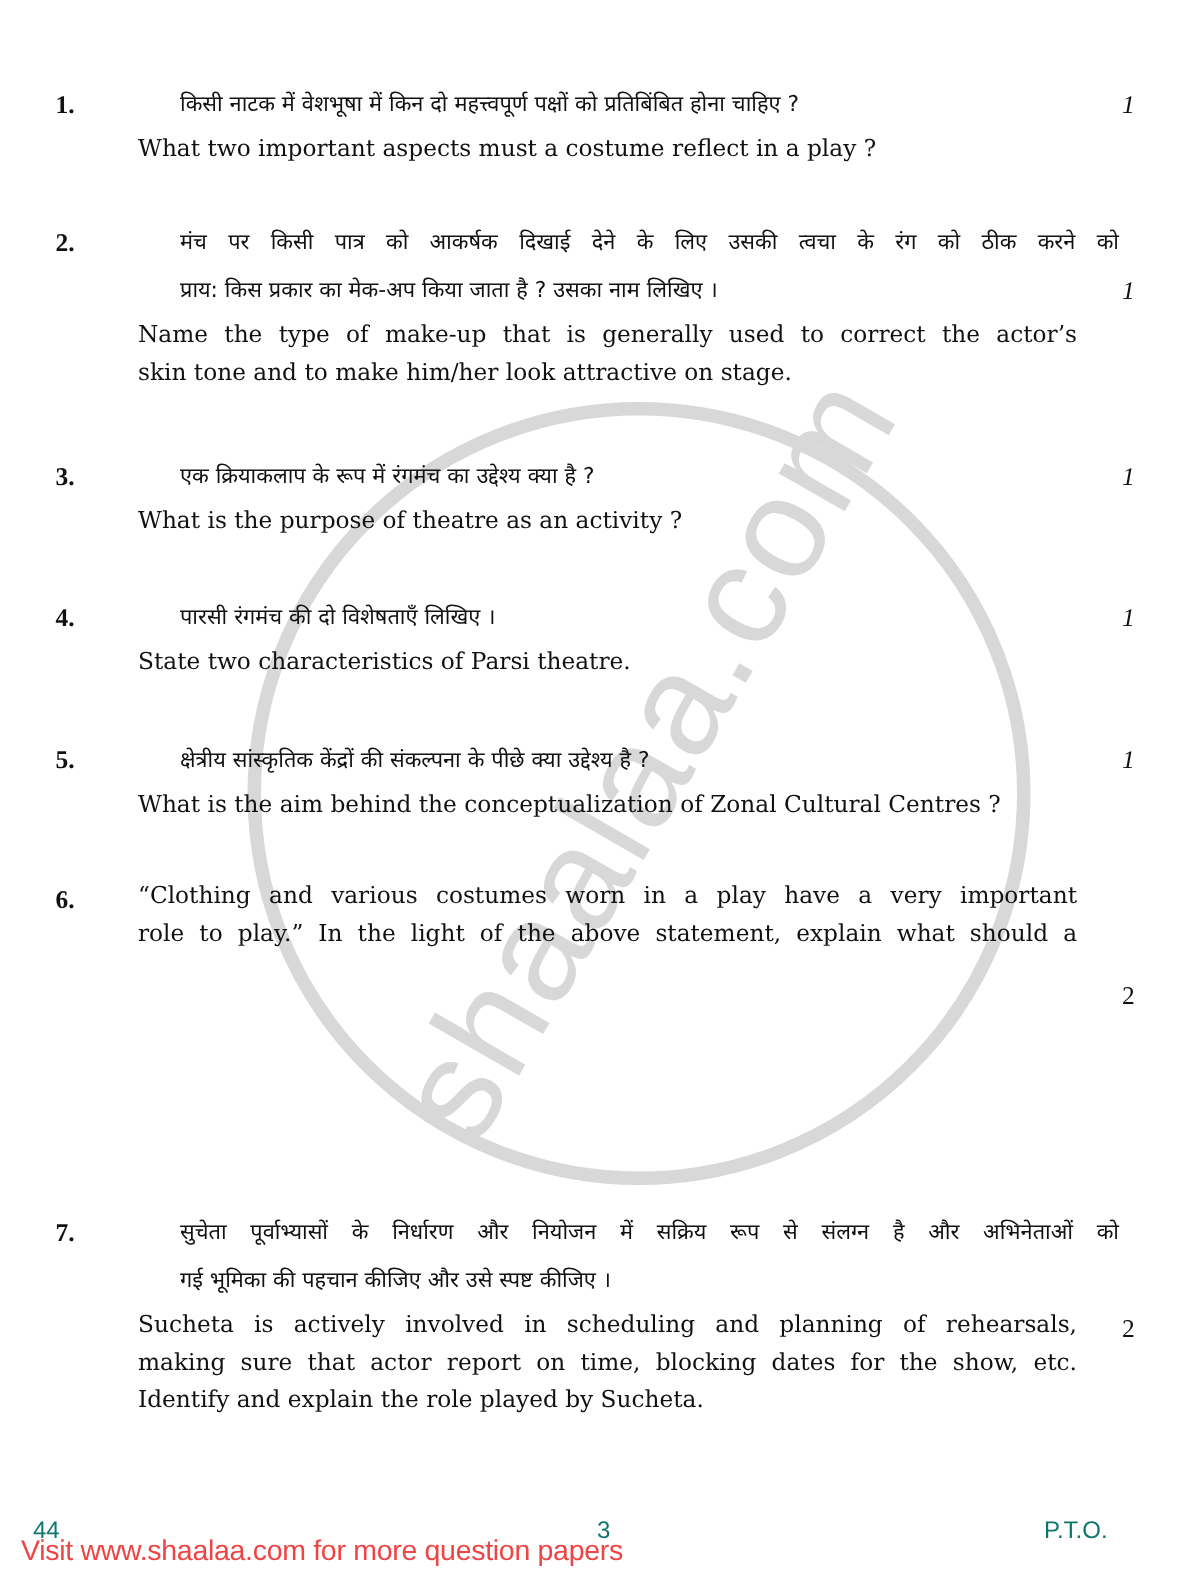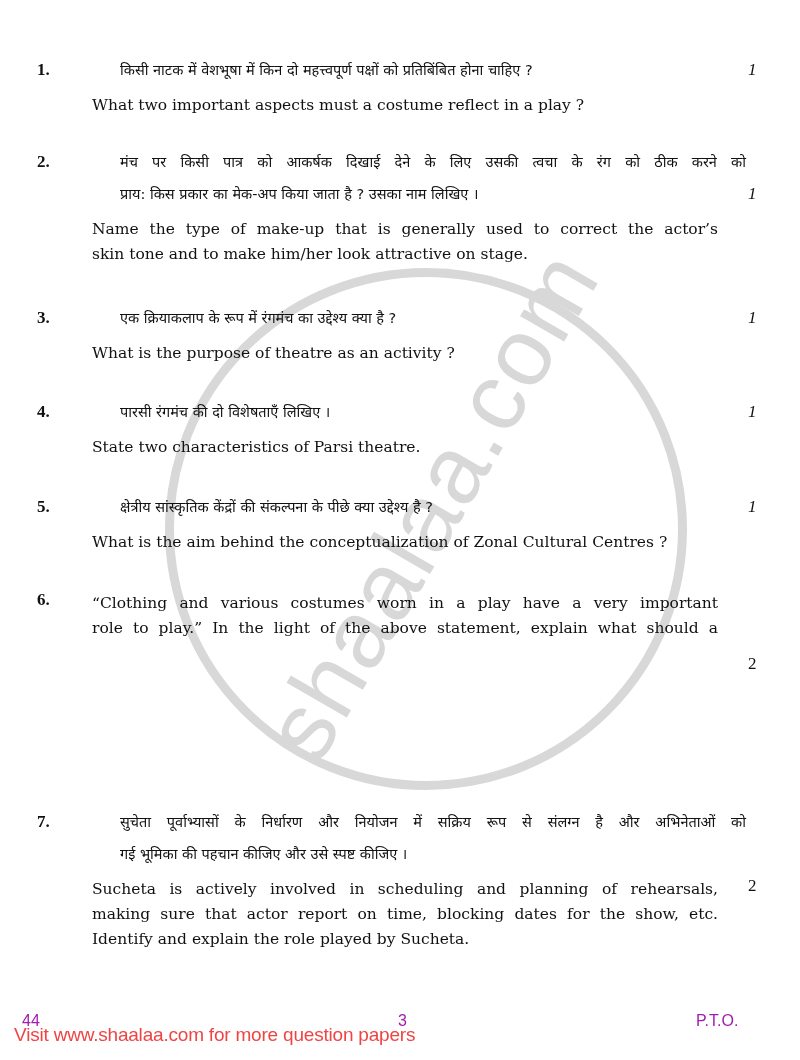--- a/index.html
+++ b/index.html
@@ -76,21 +76,21 @@
   .hindi .hline {
     display: block;
     white-space: nowrap;
     height: 32px;
     margin-left: 28px;
   }
   .english {
     font-family: "DejaVu Serif", serif;
     font-size: 15.5px;
     line-height: 25px;
-    margin-top: 7px;
+    margin-top: 1px;
   }
   .english .eline {
     display: block;
     white-space: nowrap;
     height: 25px;
   }
   .eline.justify {
     text-align: justify;
     text-align-last: justify;
     white-space: normal;
@@ -107,21 +107,21 @@
     left: 748px;
     font-family: "Liberation Serif", serif;
     font-size: 17px;
     line-height: 20px;
   }
   .marks.italic { font-style: italic; }
   .footer {
     position: absolute;
     font-family: "Liberation Sans", sans-serif;
     font-size: 16px;
-    color: #a21caf;
+    color: #0f766e;
     line-height: 18px;
     z-index: 1;
   }
   .footer-visit {
     position: absolute;
     left: 14px;
     top: 1024px;
     font-family: "Liberation Sans", sans-serif;
     font-size: 19px;
     line-height: 22px;

